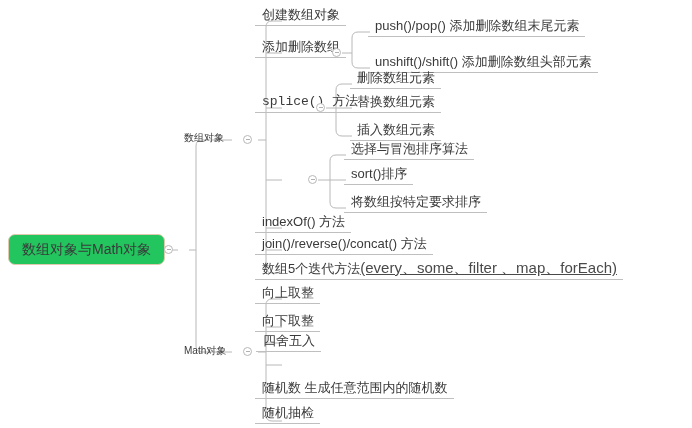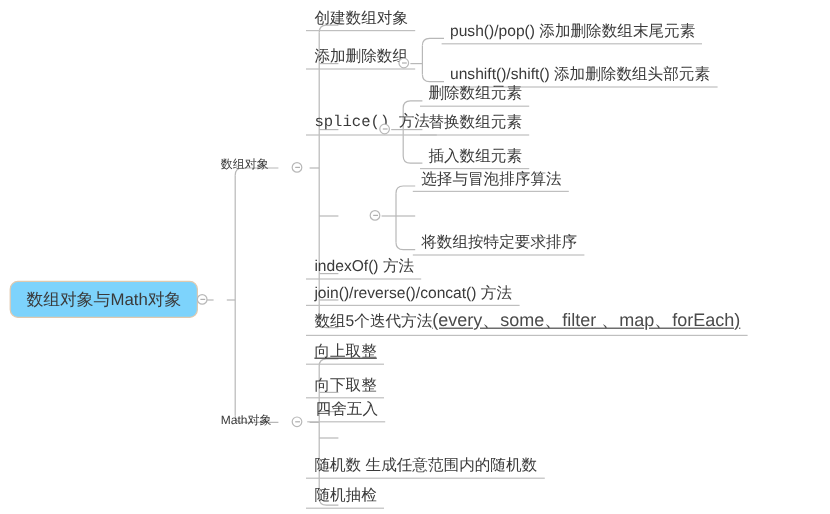--- a/index.html
+++ b/index.html
@@ -32,21 +32,21 @@
   .node {
     position: absolute;
     white-space: nowrap;
     font-size: 13px;
     line-height: 1;
     color: #3a3a3a;
   }
 
   
   .root-node {
-    background: #7dd3fc;
+    background: #22c55e;
     border: 1px solid #e0c9ae;
     border-radius: 7px;
     padding: 7px 13px 8px 13px;
     font-size: 14px;
     color: #3a3a3a;
   }
 
   
   .branch-node {
     padding: 2px 4px 3px 4px;
@@ -168,24 +168,25 @@
   <div class="node leaf-node" style="left:368px; top:52px;">unshift()/shift() 添加删除数组头部元素</div>
 
   <div class="node leaf-node" style="left:350px; top:68px;">删除数组元素</div>
 
   <div class="node leaf-node" style="left:350px; top:92px;">替换数组元素</div>
 
   <div class="node leaf-node" style="left:350px; top:120px;">插入数组元素</div>
 
   <div class="node leaf-node" style="left:344px; top:139px;">选择与冒泡排序算法</div>
 
+  <div class="node leaf-node" style="left:344px; top:164px;">sort()排序</div>
 
   <div class="node leaf-node" style="left:344px; top:192px;">将数组按特定要求排序</div>
 
-  <div class="node leaf-node" style="left:255px; top:283px;text-decoration:underline;">向上取整</div>
+  <div class="node leaf-node" style="left:255px; top:283px;">向上取整</div>
 
   <div class="node leaf-node" style="left:255px; top:311px;">向下取整</div>
 
   <div class="node leaf-node" style="left:256px; top:331px;text-align:center;">四舍五入</div>
 
 
   <div class="node leaf-node" style="left:255px; top:378px;">随机数 生成任意范围内的随机数</div>
 
   <div class="node leaf-node" style="left:255px; top:403px;">随机抽检</div>
 

